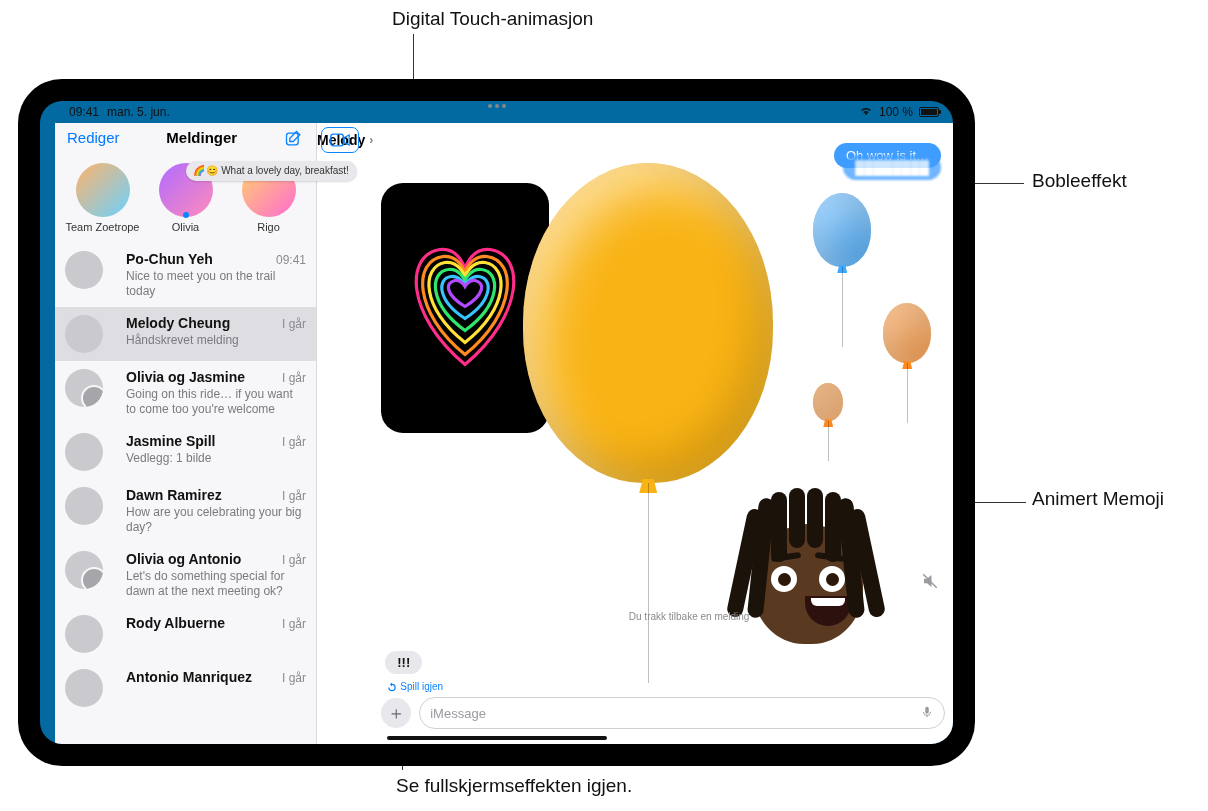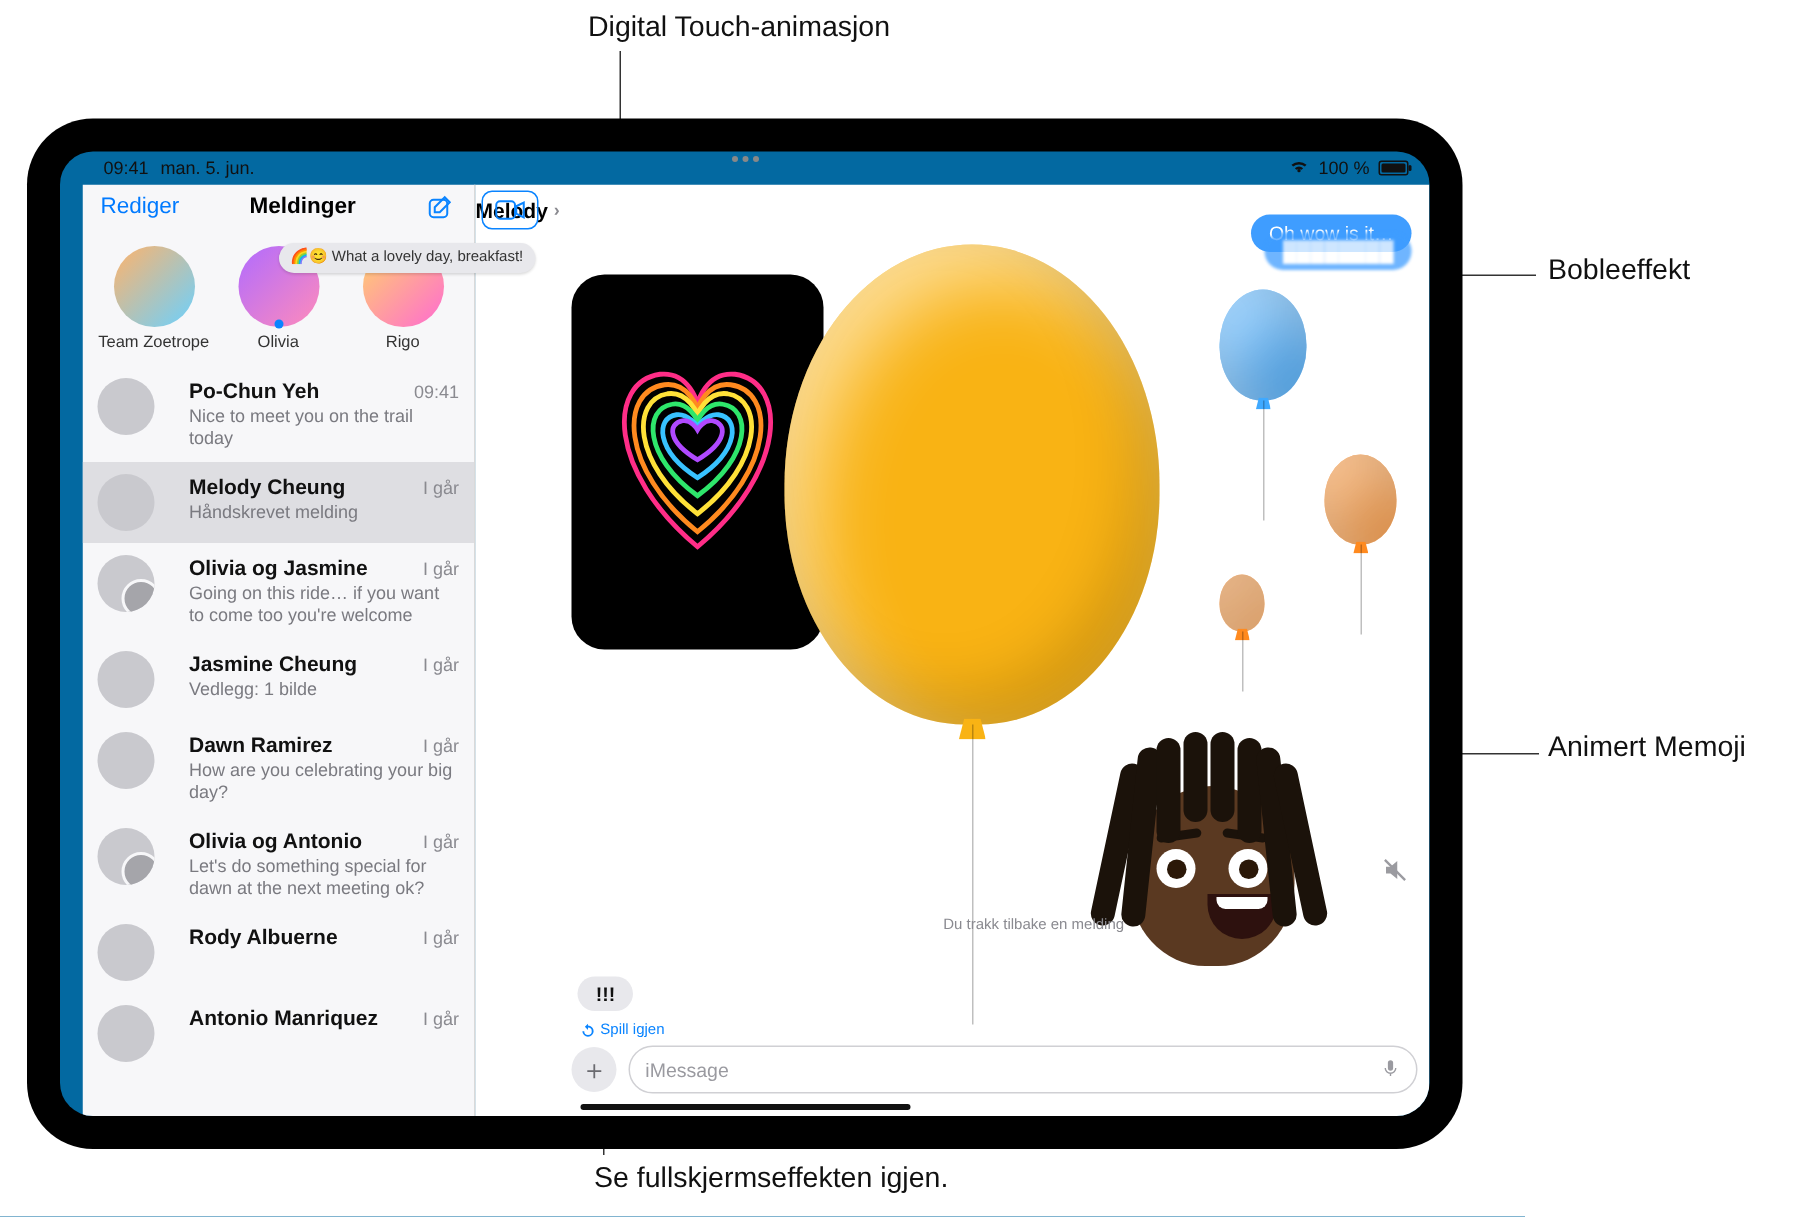--- a/index.html
+++ b/index.html
@@ -419,21 +419,21 @@
                   <span class="convo-name">Olivia og Jasmine</span>
                   <span class="convo-time">I går</span>
                 </div>
                 <div class="convo-preview">Going on this ride… if you want to come too you're welcome</div>
               </div>
             </div>
             <div class="convo">
               <div class="avatar"></div>
               <div class="convo-main">
                 <div class="convo-top">
-                  <span class="convo-name">Jasmine Cheung</span>
+                  <span class="convo-name">Jasmine Spill</span>
                   <span class="convo-time">I går</span>
                 </div>
                 <div class="convo-preview">Vedlegg: 1 bilde</div>
               </div>
             </div>
             <div class="convo">
               <div class="avatar"></div>
               <div class="convo-main">
                 <div class="convo-top">
                   <span class="convo-name">Dawn Ramirez</span>

